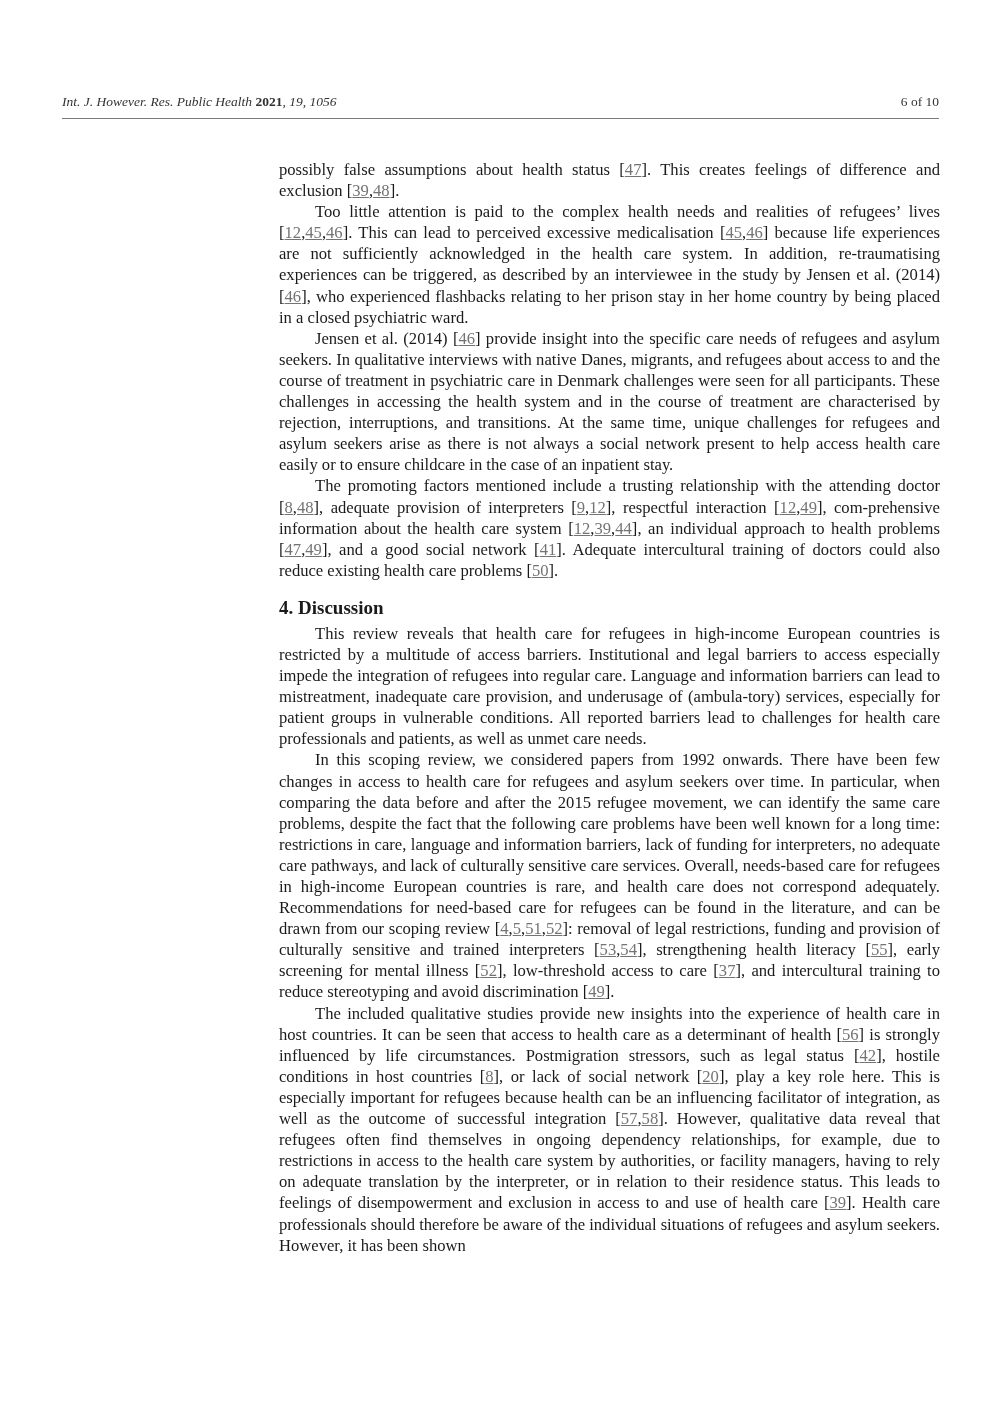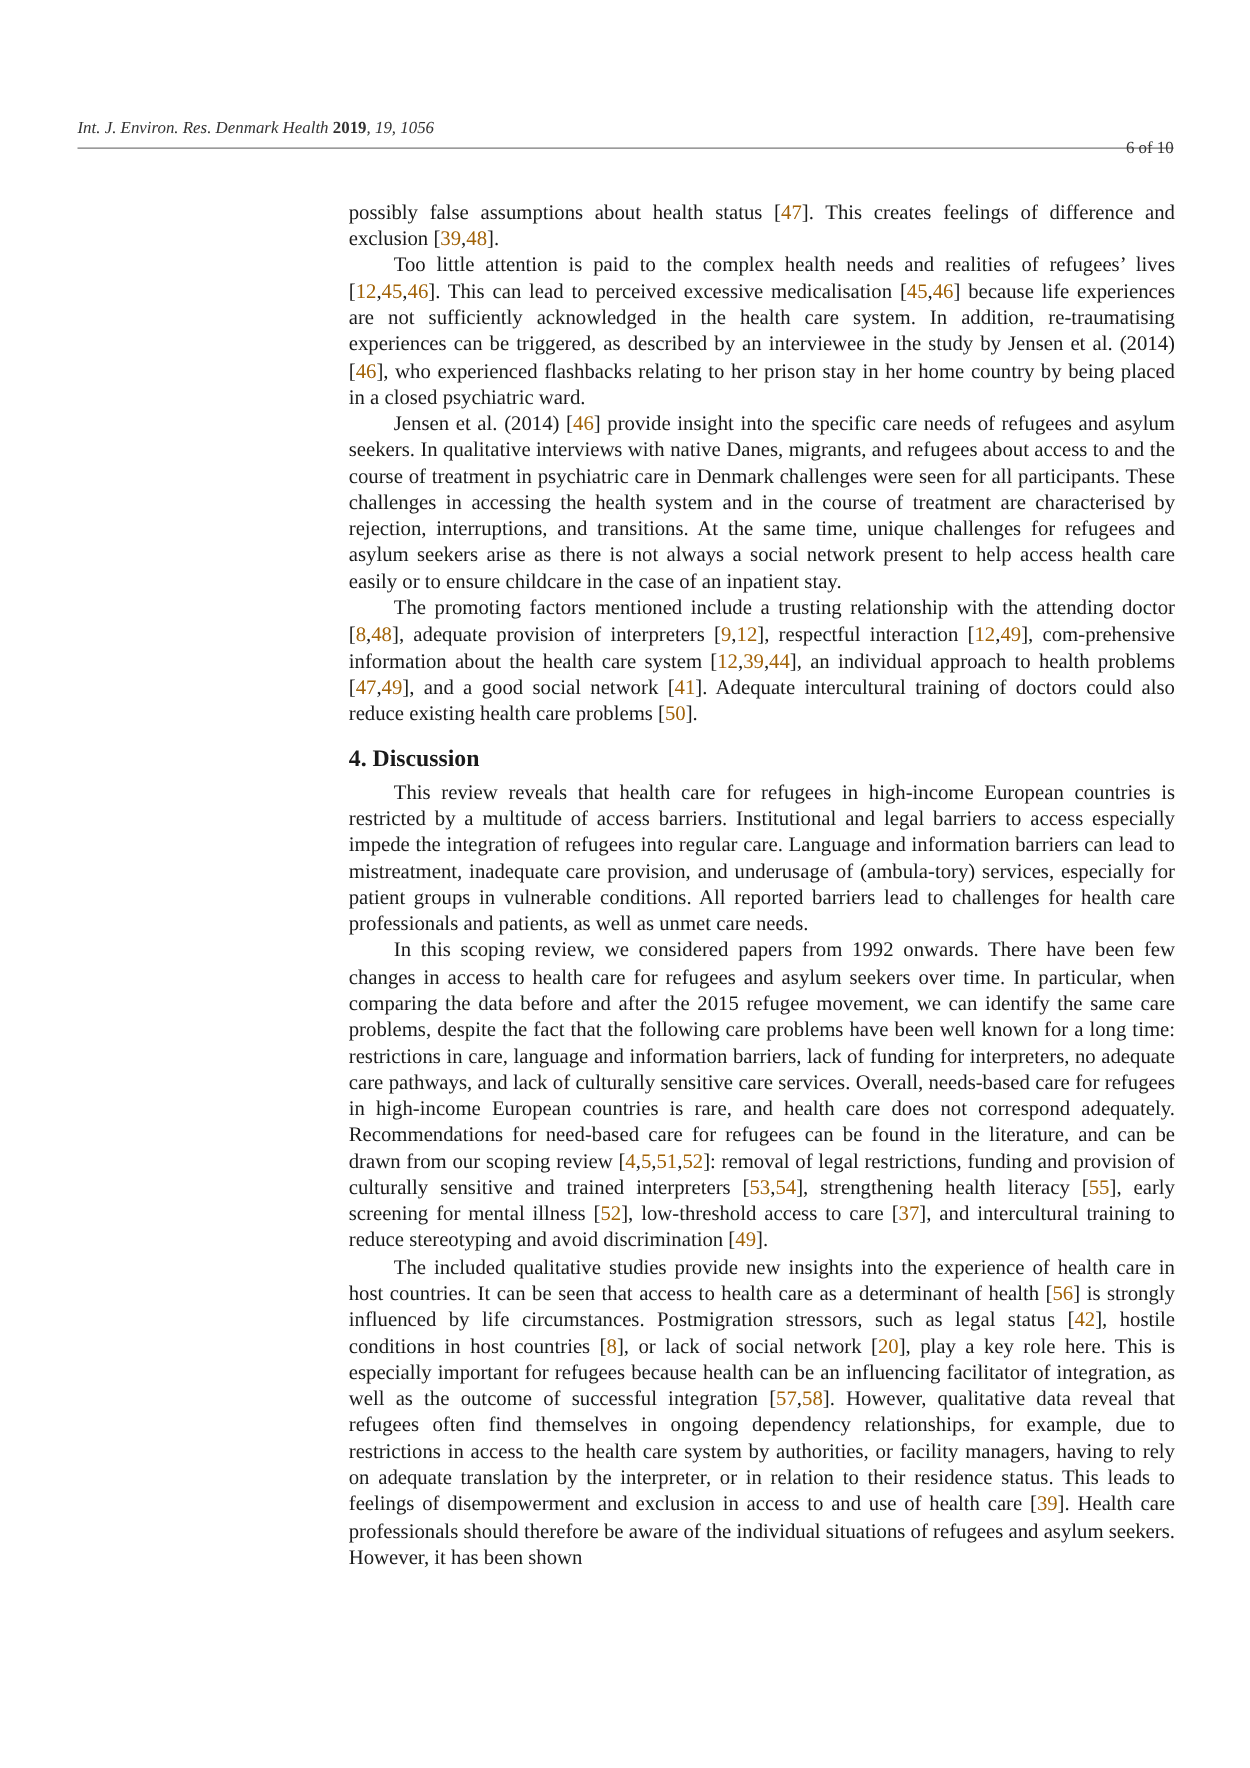--- a/index.html
+++ b/index.html
@@ -3,33 +3,33 @@
 <meta charset="utf-8">
 <style>
   html, body { margin: 0; padding: 0; background: #ffffff; }
   body { width: 1000px; height: 1414px; position: relative; overflow: hidden;
          font-family: "Liberation Serif", "DejaVu Serif", serif; color: #1a1a1a; }
   .header { position: absolute; left: 62px; top: 90px; width: 877px; height: 28px;
             border-bottom: 1px solid #7a7a7a; font-size: 13.5px; color: #333; }
   .header .journal { position: absolute; left: 0; top: 4px; }
   .header .journal i { font-style: italic; }
   .header .journal b { font-weight: bold; }
-  .header .page { position: absolute; right: 0; top: 20px; }
+  .header .page { position: absolute; right: 0; top: 4px; }
   .body { position: absolute; left: 279px; top: 159px; width: 661px;
           font-size: 16.6px; line-height: 21.1px; text-align: justify; hyphens: manual; }
   .body p { margin: 0; text-indent: 0; }
   .body p.ind { text-indent: 36px; }
   .body h2 { font-size: 19px; font-weight: bold; margin: 16px 0 5px 0; line-height: 21px; }
-  .cite { color: #a16207; }
+  .cite { color: #737373; text-decoration: underline; }
 </style>
 </head>
 <body>
 
 <div class="header">
-  <span class="journal"><i>Int. J. Environ. Res. Denmark Health</i> <b>2019</b><i>, 19, 1056</i></span>
+  <span class="journal"><i>Int. J. However. Res. Public Health</i> <b>2021</b><i>, 19, 1056</i></span>
   <span class="page">6 of 10</span>
 </div>
 
 <div class="body">
   <div id="results-paras">
       <p>possibly false assumptions about health status [<span class="cite">47</span>]. This creates feelings of difference and exclusion [<span class="cite">39</span>,<span class="cite">48</span>].</p>
       <p class="ind">Too little attention is paid to the complex health needs and realities of refugees’ lives [<span class="cite">12</span>,<span class="cite">45</span>,<span class="cite">46</span>]. This can lead to perceived excessive medicalisation [<span class="cite">45</span>,<span class="cite">46</span>] because life experiences are not sufficiently acknowledged in the health care system. In addition, re-traumatising experiences can be triggered, as described by an interviewee in the study by Jensen et al. (2014) [<span class="cite">46</span>], who experienced flashbacks relating to her prison stay in her home country by being placed in a closed psychiatric ward.</p>
       <p class="ind">Jensen et al. (2014) [<span class="cite">46</span>] provide insight into the specific care needs of refugees and asylum seekers. In qualitative interviews with native Danes, migrants, and refugees about access to and the course of treatment in psychiatric care in Denmark challenges were seen for all participants. These challenges in accessing the health system and in the course of treatment are characterised by rejection, interruptions, and transitions. At the same time, unique challenges for refugees and asylum seekers arise as there is not always a social network present to help access health care easily or to ensure childcare in the case of an inpatient stay.</p>
       <p class="ind">The promoting factors mentioned include a trusting relationship with the attending doctor [<span class="cite">8</span>,<span class="cite">48</span>], adequate provision of interpreters [<span class="cite">9</span>,<span class="cite">12</span>], respectful interaction [<span class="cite">12</span>,<span class="cite">49</span>], com-prehensive information about the health care system [<span class="cite">12</span>,<span class="cite">39</span>,<span class="cite">44</span>], an individual approach to health problems [<span class="cite">47</span>,<span class="cite">49</span>], and a good social network [<span class="cite">41</span>]. Adequate intercultural training of doctors could also reduce existing health care problems [<span class="cite">50</span>].</p>
     </div>

